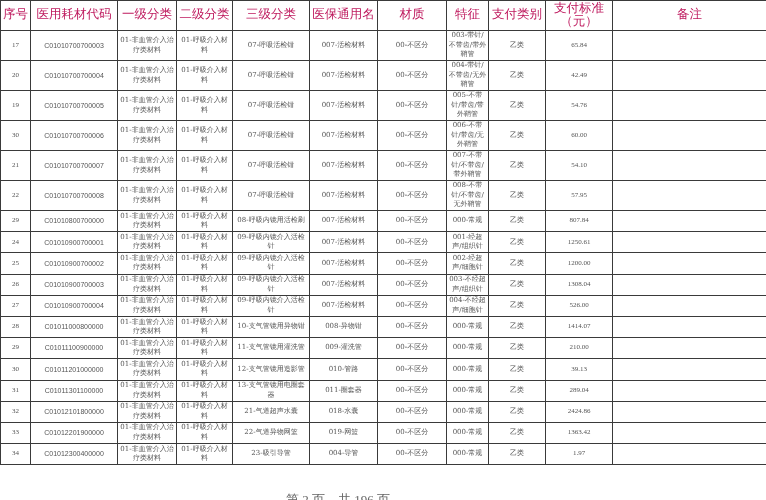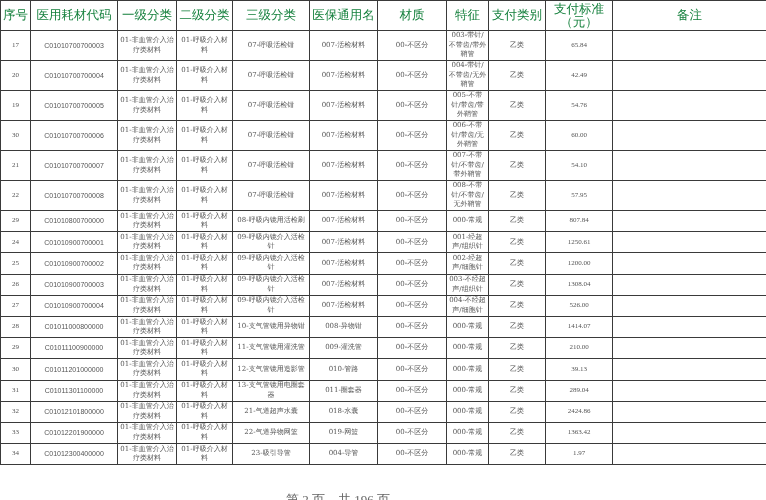--- a/index.html
+++ b/index.html
@@ -1,19 +1,19 @@
 <!DOCTYPE html>
 <html><head>
 <meta charset="utf-8">
 <style>
   html, body { margin: 0; padding: 0; background: #ffffff; }
   body { width: 766px; height: 500px; overflow: hidden; position: relative; font-family: "DejaVu Serif", "Liberation Serif", serif; color: #222; }
   table.grid { position: absolute; left: 0; top: 0; border-collapse: collapse; table-layout: fixed; width: 766px; }
   table.grid td, table.grid th { border: 1px solid #3a3a3a; text-align: center; vertical-align: middle; padding: 0 1px; overflow: hidden; }
-  table.grid th { font-family: Liberation Serif, serif; font-weight: normal; font-size: 12.5px; color: #15803d; height: 29px; line-height: 13px; }
+  table.grid th { font-family: Liberation Mono, monospace; font-weight: normal; font-size: 12.5px; color: #be185d; height: 29px; line-height: 13px; }
   table.grid td { font-size: 7px; line-height: 9.5px; color: #555; }
   td.code { font-family: "Liberation Sans", "DejaVu Sans", sans-serif; font-size: 7.5px; color: #333; }
   td.num, td.seq { font-family: Liberation Serif, serif; font-size: 7.5px; color: #666; }
   tr.tall td { height: 29px; }
   tr.short td { height: 20.2px; }
   td.notes { text-align: left; }
   .footer { position: absolute; left: 0; width: 676px; top: 491px; text-align: center; font-size: 13px; color: #666; font-family: "Liberation Serif", serif; }
 </style>
 </head>
 <body>

